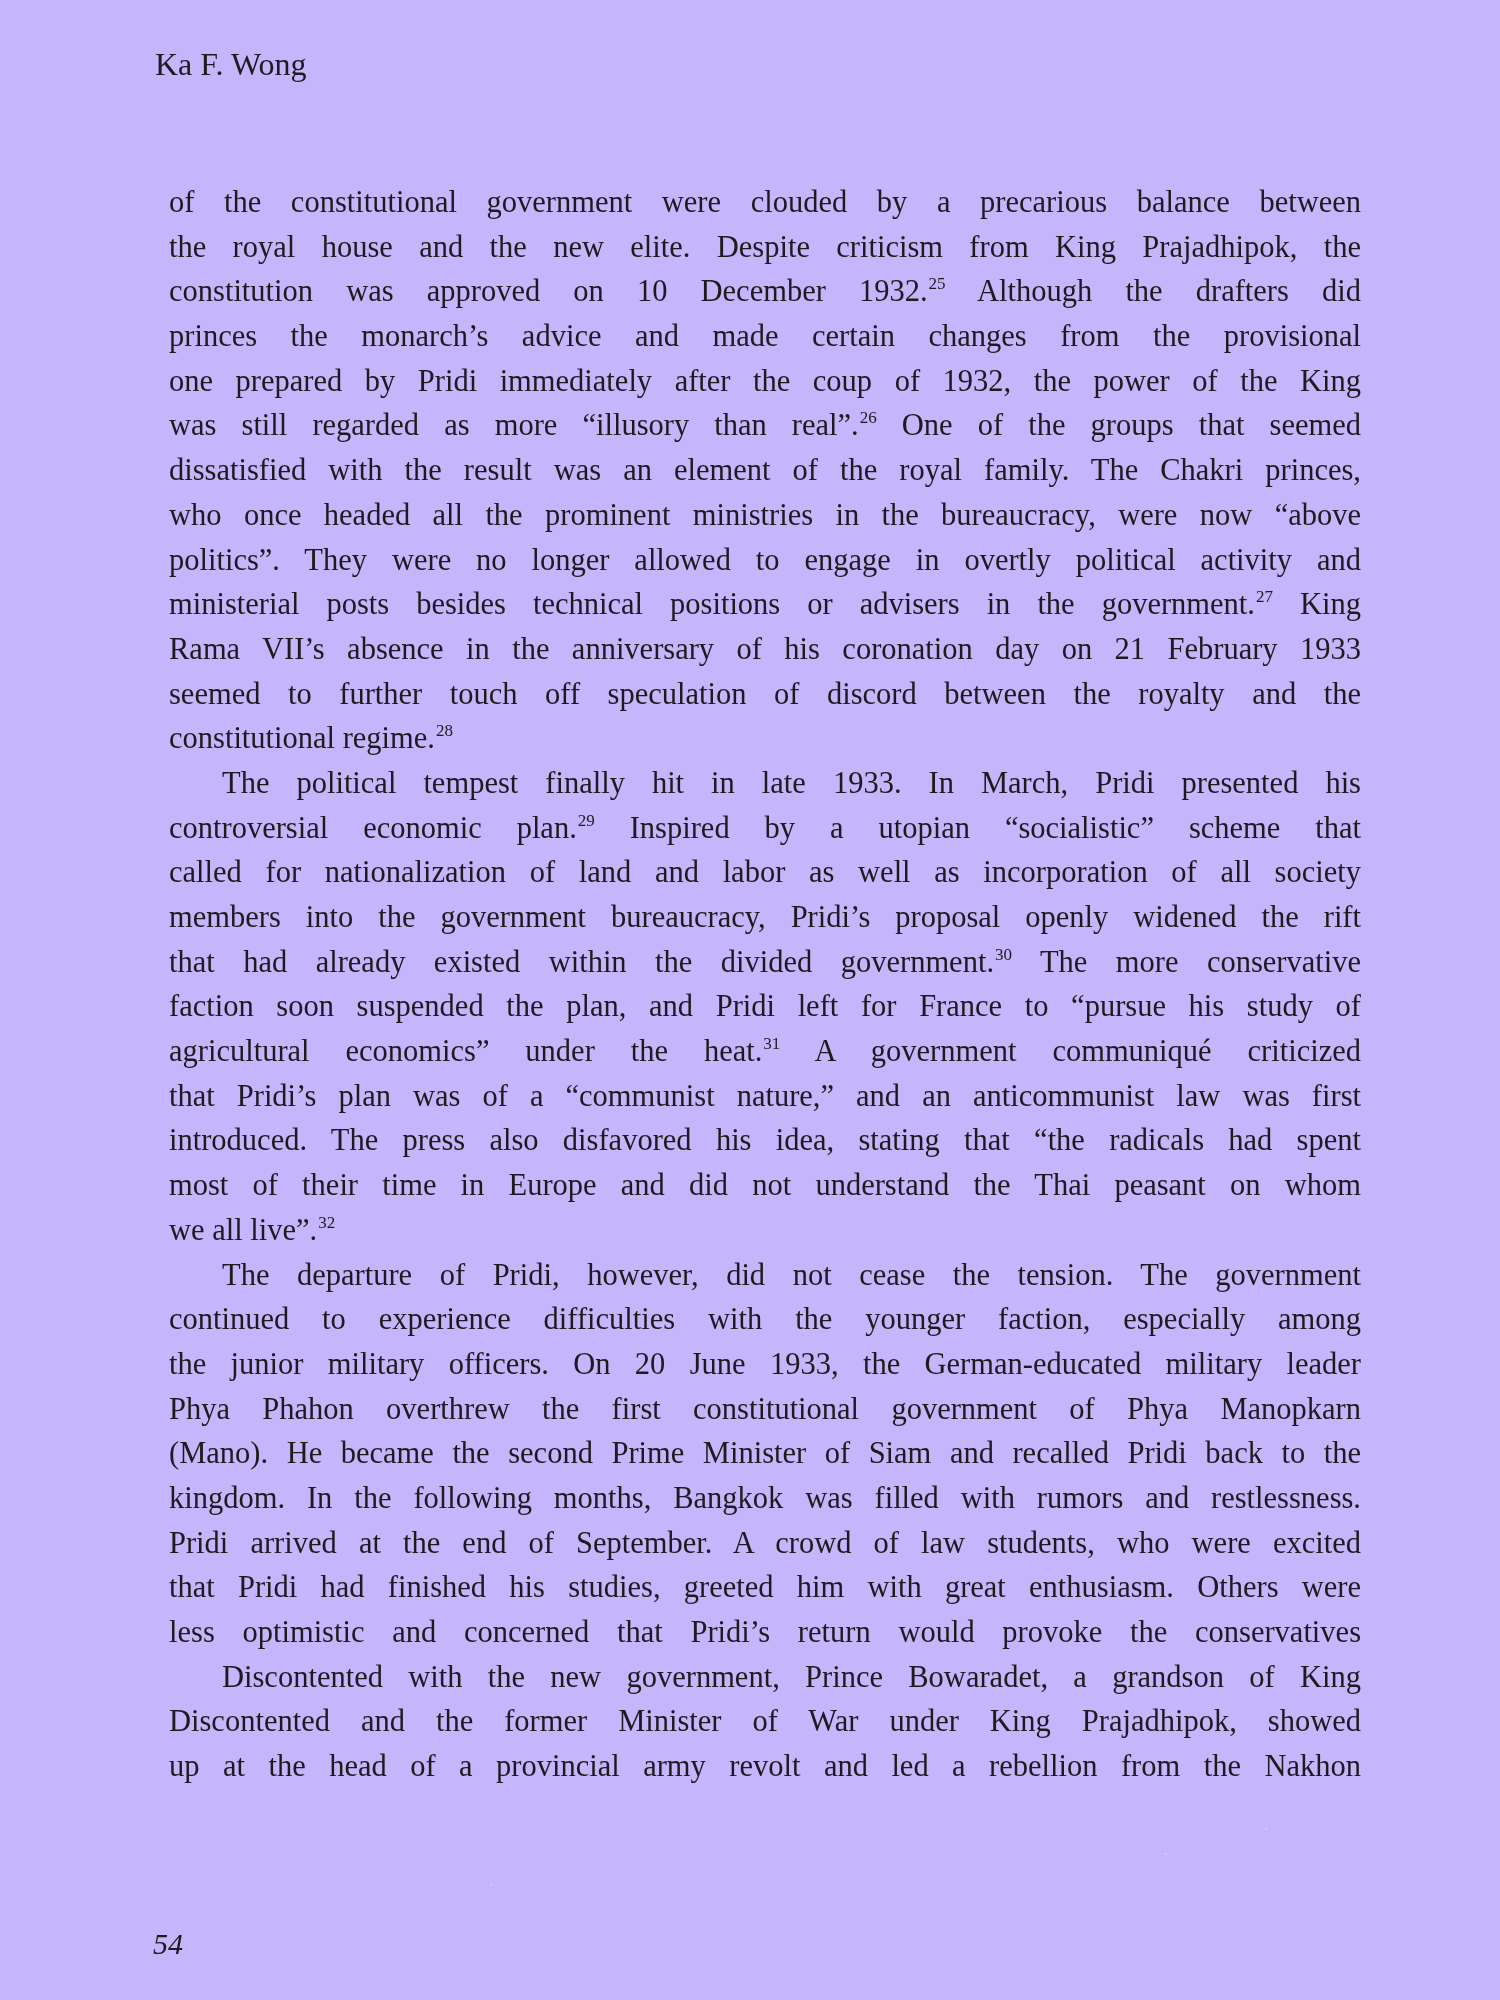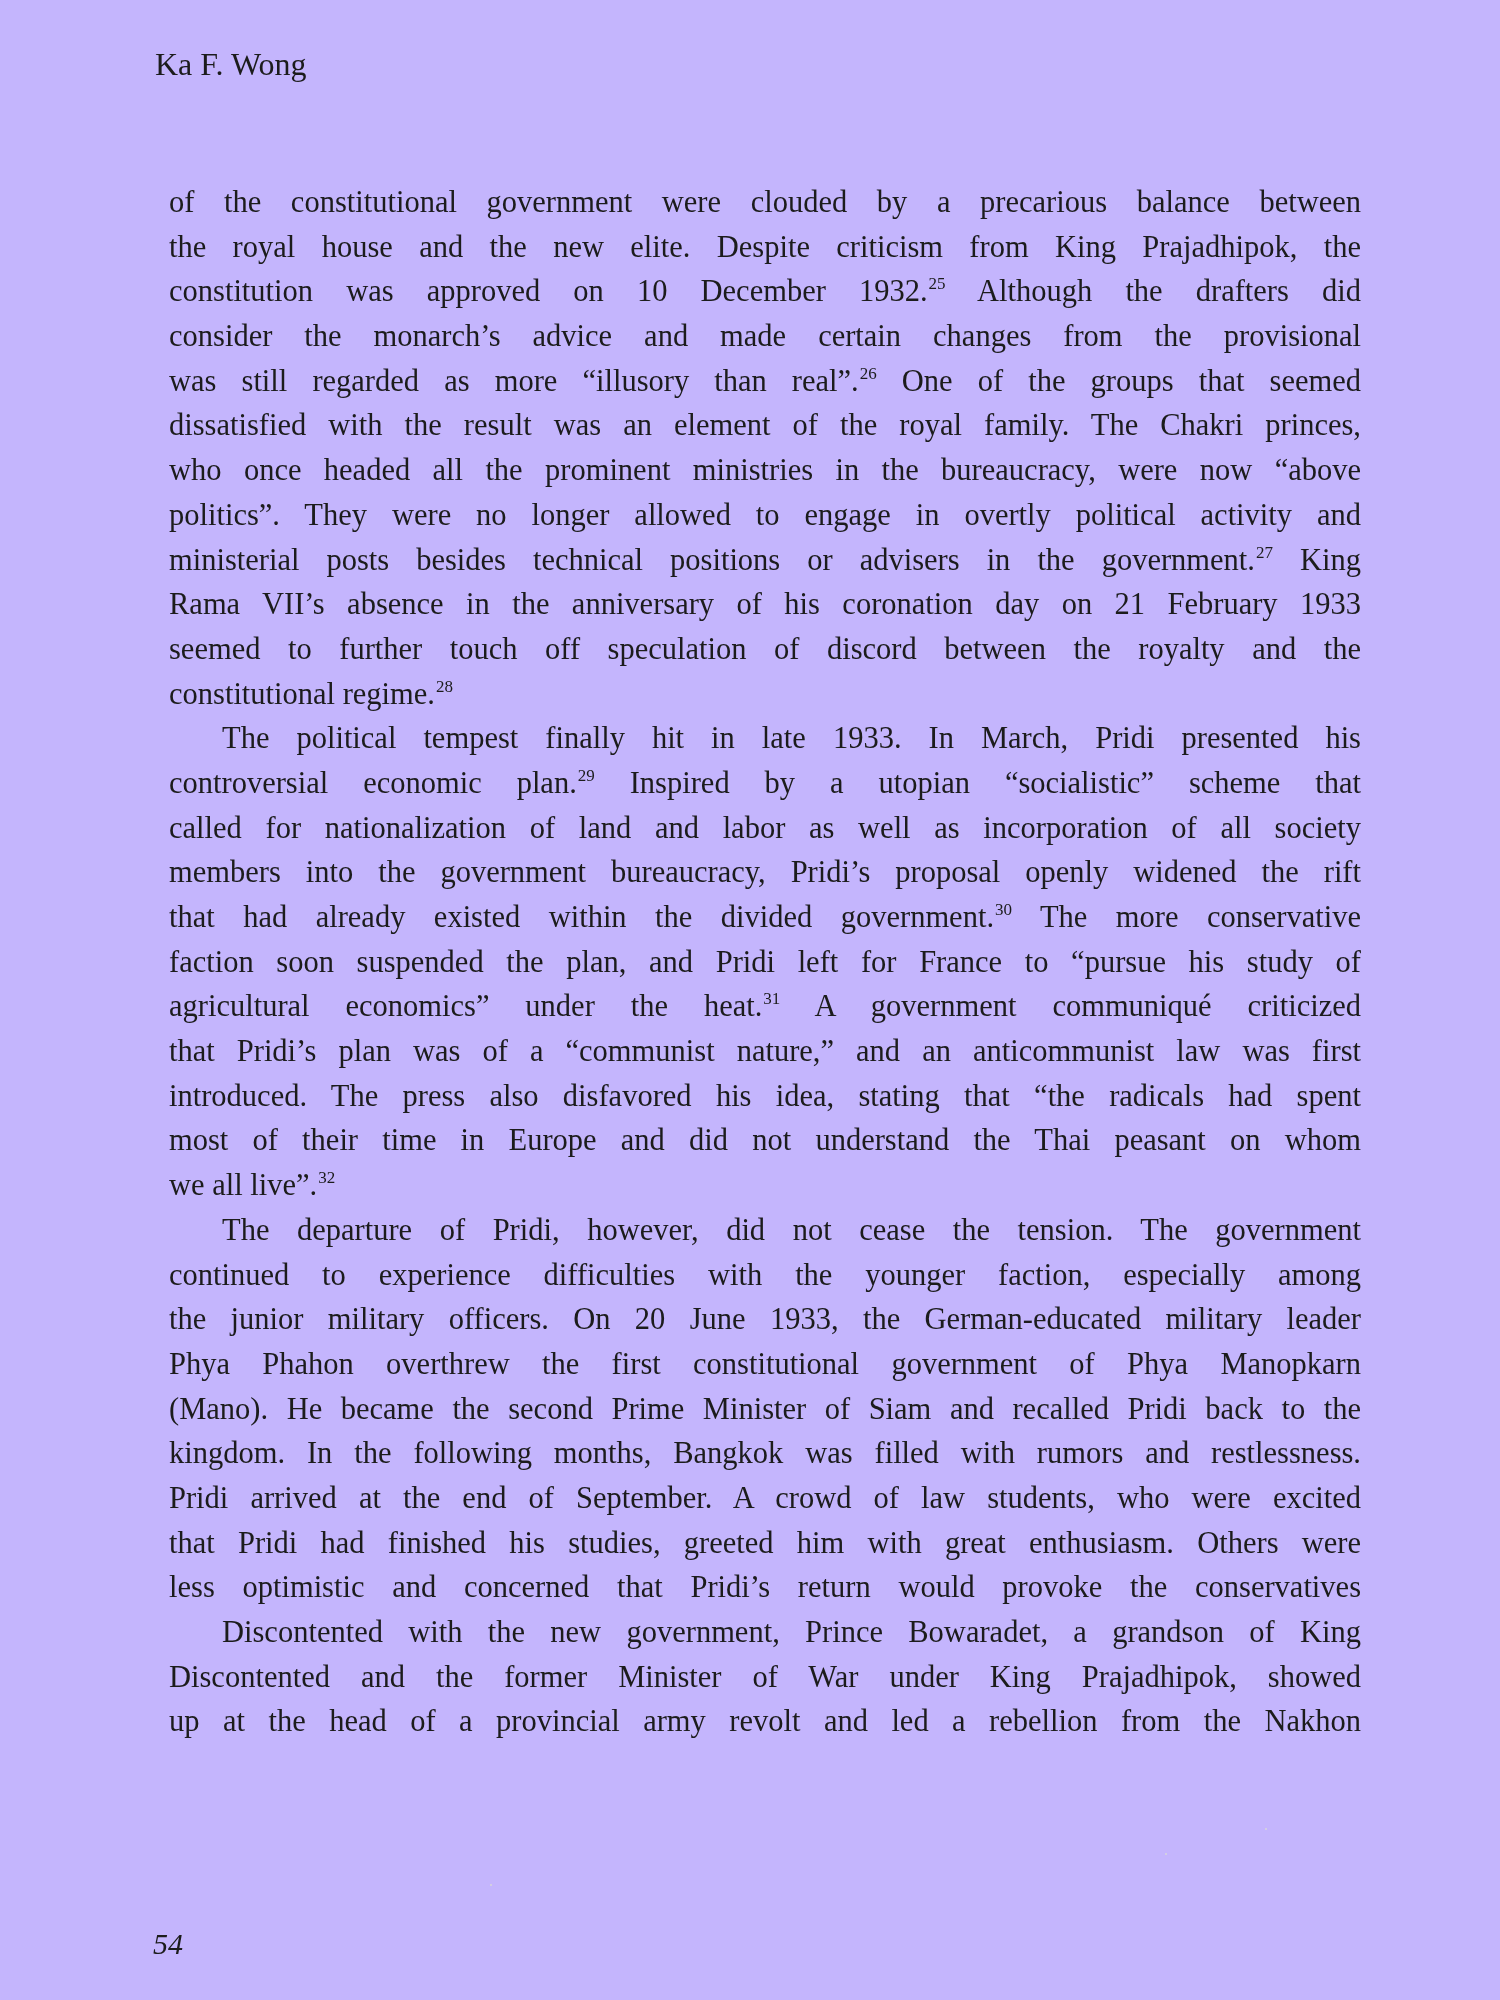--- a/index.html
+++ b/index.html
@@ -79,21 +79,22 @@
 <body>
 
 <div class="page">
   <div class="running-head">Ka F. Wong</div>
 
   <div class="body-text" id="body-text">
       <div>
         <span class="line"><span>of the constitutional government were clouded by a precarious balance between</span></span>
         <span class="line"><span>the royal house and the new elite. Despite criticism from King Prajadhipok, the</span></span>
         <span class="line"><span>constitution was approved on 10 December 1932.</span><sup class="fn">25</sup><span> Although the drafters did</span></span>
-        <span class="line"><span>consider the monarch’s advice and made certain changes from the provisional</span></span>
+        <span class="line"><span>princes the monarch’s advice and made certain changes from the provisional</span></span>
+        <span class="line"><span>one prepared by Pridi immediately after the coup of 1932, the power of the King</span></span>
         <span class="line"><span>was still regarded as more “illusory than real”.</span><sup class="fn">26</sup><span> One of the groups that seemed</span></span>
         <span class="line"><span>dissatisfied with the result was an element of the royal family. The Chakri princes,</span></span>
         <span class="line"><span>who once headed all the prominent ministries in the bureaucracy, were now “above</span></span>
         <span class="line"><span>politics”. They were no longer allowed to engage in overtly political activity and</span></span>
         <span class="line"><span>ministerial posts besides technical positions or advisers in the government.</span><sup class="fn">27</sup><span> King</span></span>
         <span class="line"><span>Rama VII’s absence in the anniversary of his coronation day on 21 February 1933</span></span>
         <span class="line"><span>seemed to further touch off speculation of discord between the royalty and the</span></span>
         <span class="line last"><span>constitutional regime.</span><sup class="fn">28</sup></span>
       </div>
       <div>

